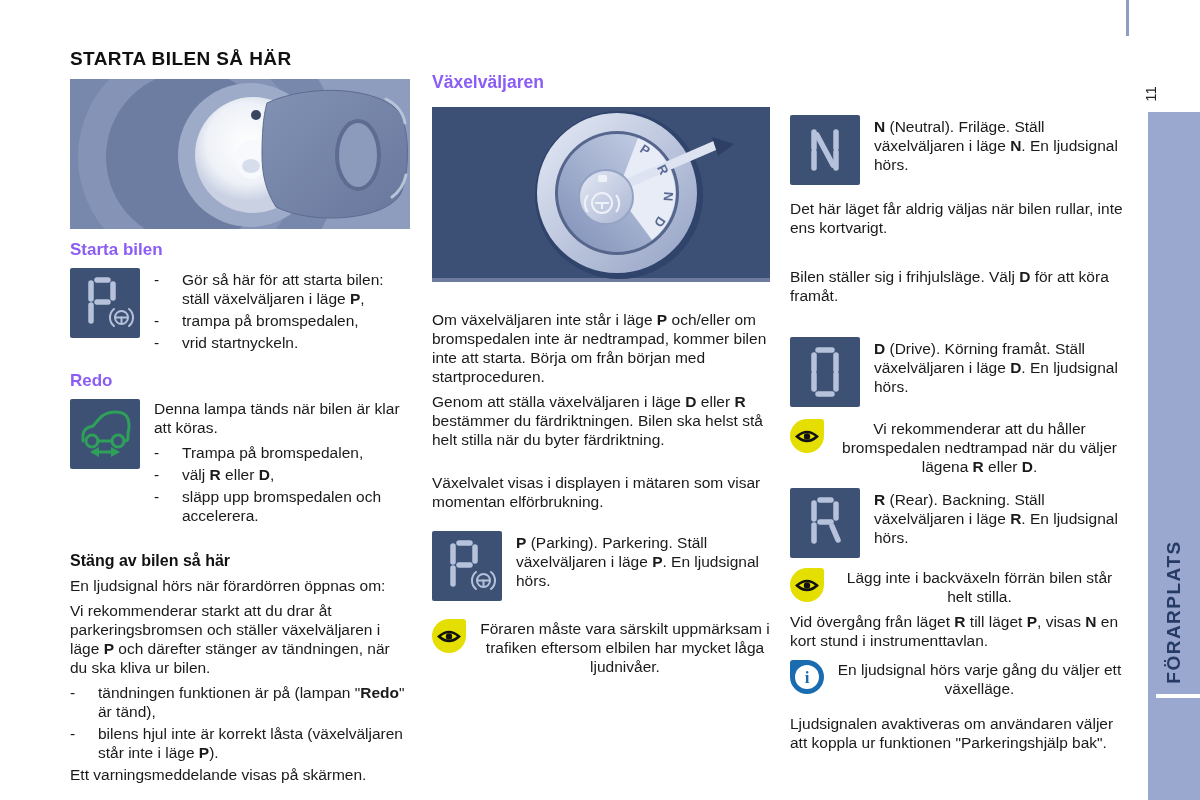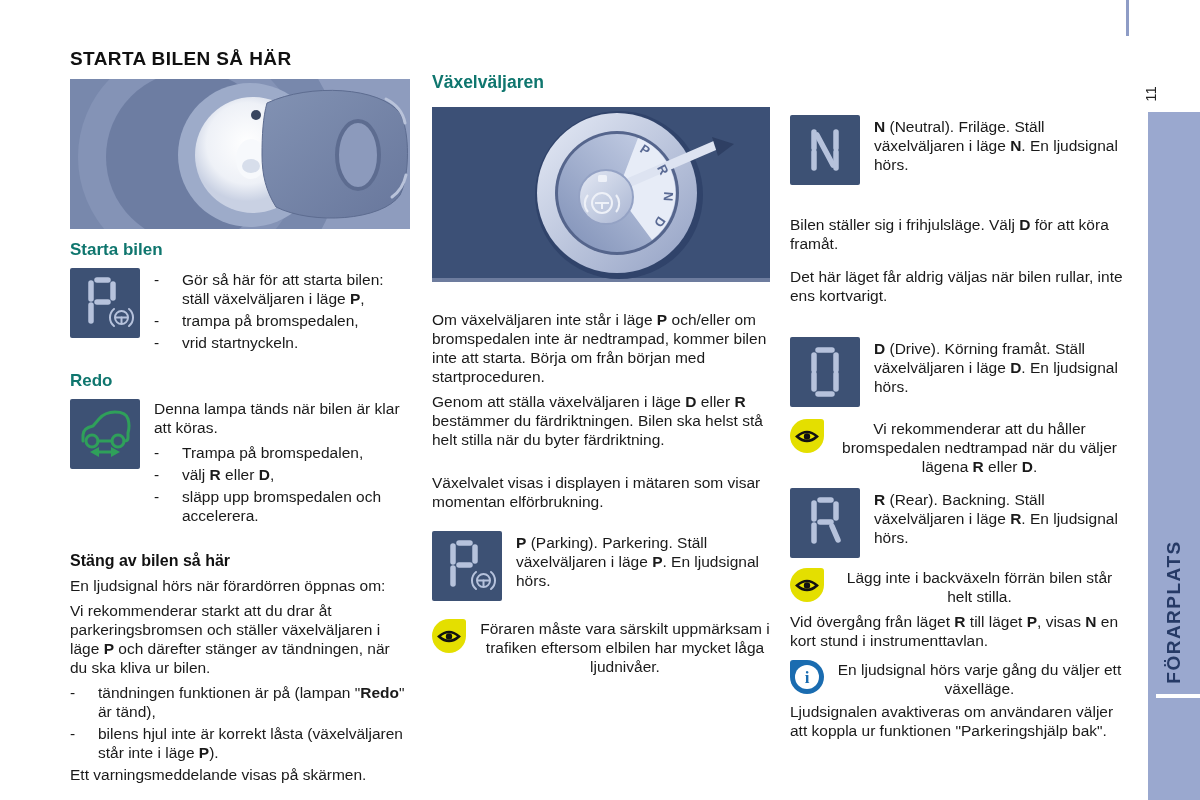--- a/index.html
+++ b/index.html
@@ -1,20 +1,20 @@
 <!DOCTYPE html>
 <html style="--icon_bg: #3d5174; --seg: #b6c2dc; --ready_green: #2fa05a; --eye_yellow: #e4df00; --info_blue: #1a6cb0; --sidebar: #9aa8cf; --sidebar_text: #263a66;"><head>
 <meta charset="utf-8">
 <style>
   html,body{margin:0;padding:0;background:#fff;}
   .page{position:relative;width:1200px;height:800px;background:#ffffff;overflow:hidden;
         font-family:"Liberation Sans",sans-serif;color:#1a1a1a;}
   .col{position:absolute;}
   .h-main{font-size:19px;font-weight:700;letter-spacing:.4px;margin:0 0 9px 0;color:#111;}
-  .h-sub{font-size:17px;font-weight:700;margin:11px 0 8px 0;color:#0f766e;}
+  .h-sub{font-size:17px;font-weight:700;margin:11px 0 8px 0;color:#8b5cf6;}
   .h-small{font-size:16px;font-weight:700;margin:0 0 6px 0;color:#111;}
   p{margin:0 0 6px 0;font-size:15.5px;line-height:19px;}
   .img-frame{display:block;}
   .icon-row{display:flex;gap:14px;align-items:flex-start;}
   .row-text{font-size:15.5px;line-height:19px;padding-top:2px;flex:1;}
   .seg-icon{width:70px;height:70px;flex:none;display:block;}
   .seg-icon .bg{fill:var(--icon_bg);}
   .seg-icon line{stroke:var(--seg);stroke-width:5.5;stroke-linecap:round;}
   .seg-icon .thin{stroke:var(--seg);stroke-width:2;fill:none;stroke-linecap:round;}
   .car-icon .cg{stroke:var(--ready_green);stroke-width:3;fill:none;stroke-linecap:round;stroke-linejoin:round;}
@@ -234,22 +234,22 @@
         <rect class="bg" width="70" height="70" rx="2"></rect>
         <line x1="24" y1="17" x2="24" y2="33"></line>
           <line x1="24" y1="37" x2="24" y2="53"></line>
         <line x1="46" y1="17" x2="46" y2="33"></line>
           <line x1="46" y1="37" x2="46" y2="53"></line>
         <line x1="27" y1="20" x2="43" y2="50"></line>
       </svg>
       <div class="row-text"><span></span><b>N</b><span> (Neutral). Friläge. Ställ växelväljaren i läge </span><b>N</b><span>. En ljudsignal hörs.</span></div>
     </div>
 
+    <p style="margin-top:14px;">Det här läget får aldrig väljas när bilen rullar, inte ens kortvarigt.</p>
     <p style="margin-top:30px;"><span>Bilen ställer sig i frihjulsläge. Välj </span><b>D</b><span> för att köra framåt.</span></p>
-    <p style="margin-top:14px;">Det här läget får aldrig väljas när bilen rullar, inte ens kortvarigt.</p>
 
     <div class="icon-row" style="margin-top:32px;">
       <svg class="seg-icon" viewBox="0 0 70 70">
         <rect class="bg" width="70" height="70" rx="2"></rect>
         <line x1="28" y1="13" x2="42" y2="13"></line>
           <line x1="28" y1="57" x2="42" y2="57"></line>
         <line x1="24" y1="18" x2="24" y2="33"></line>
           <line x1="24" y1="37" x2="24" y2="52"></line>
         <line x1="46" y1="18" x2="46" y2="33"></line>
           <line x1="46" y1="37" x2="46" y2="52"></line>
@@ -291,21 +291,21 @@
     </div>
 
     <p style="margin-top:6px;"><span>Vid övergång från läget </span><b>R</b><span> till läget </span><b>P</b><span>, visas </span><b>N</b><span> en kort stund i instrumenttavlan.</span></p>
 
     <div class="note-row" style="margin-top:10px;">
       <div class="info-badge">
         <div class="info-inner">i</div>
       </div>
       <div class="row-text" style="padding-top:0;">En ljudsignal hörs varje gång du väljer ett växelläge.</div>
     </div>
-    <p style="margin-top:4px;">Ljudsignalen avaktiveras om användaren väljer att koppla ur funktionen "Parkeringshjälp bak".</p>
+    <p style="margin-top:16px;">Ljudsignalen avaktiveras om användaren väljer att koppla ur funktionen "Parkeringshjälp bak".</p>
   </div>
 
   <div class="corner-line"></div>
   <div class="page-num">11</div>
   <div class="sidebar-bar"></div>
   <div class="sidebar-label">FÖRARPLATS</div>
   <div class="sidebar-line"></div>
 
 </div>
 

